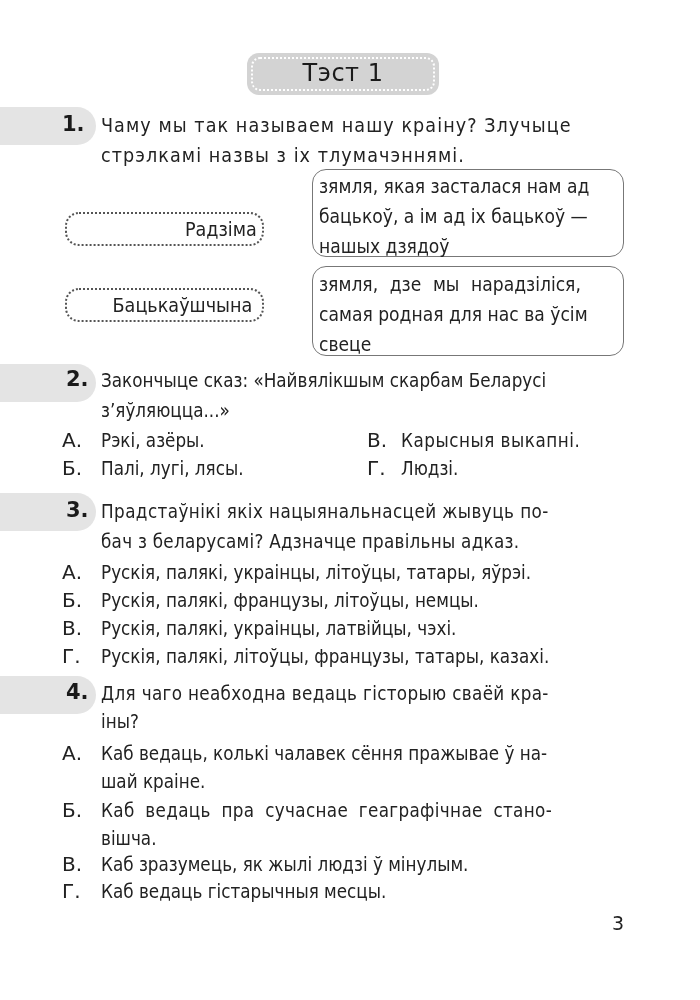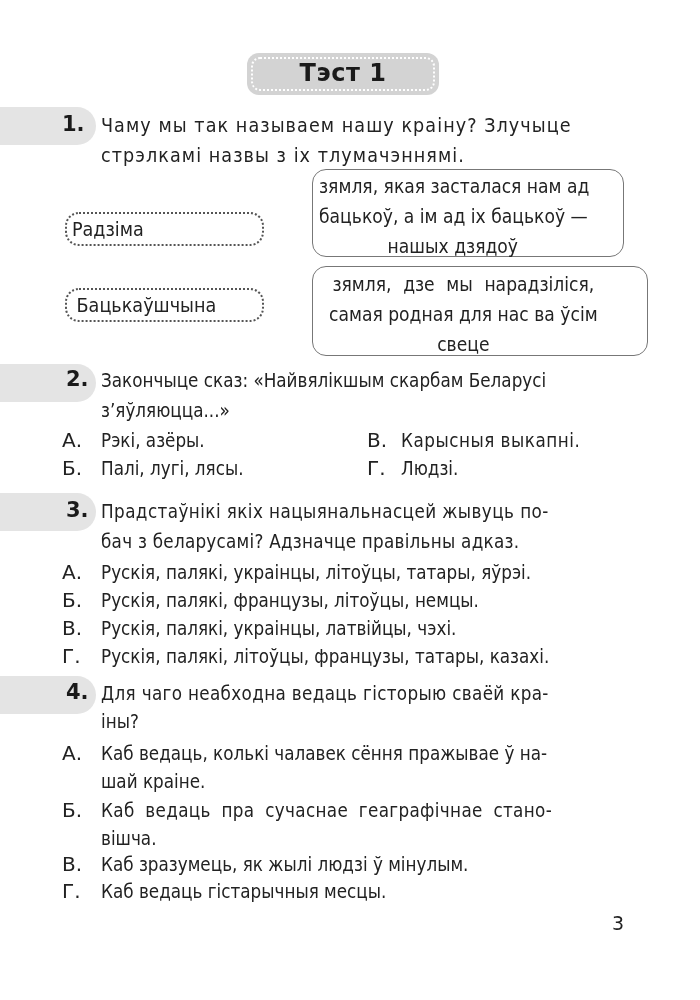--- a/index.html
+++ b/index.html
@@ -11,45 +11,45 @@
     .title-badge {
       position: absolute; left: 247px; top: 53px; width: 192px; height: 42px;
       background: #d3d3d3; border-radius: 12px;
     }
     .title-badge::before {
       content: ""; position: absolute; left: 4px; top: 4px; right: 4px; bottom: 4px;
       border: 2.5px dotted #ffffff; border-radius: 9px;
     }
     .title-text {
       position: absolute; left: 0; right: 0; top: 6px; text-align: center;
-      font-family: "DejaVu Sans", sans-serif; font-weight: bold; font-size: 24px; color: #1a1a1a;
+      font-family: "DejaVu Sans", sans-serif; font-weight: normal; font-size: 24px; color: #1a1a1a;
       letter-spacing: 0.5px;
     }
     .q-tab {
       position: absolute; left: 0; width: 96px; height: 38px; background: #e4e4e4;
       border-radius: 0 19px 19px 0;
     }
     .q-num {
       position: absolute; font-weight: bold; font-size: 21px; color: #1a1a1a;
       font-family: "DejaVu Sans", sans-serif;
     }
     .line {
       position: absolute; font-size: 20px; white-space: nowrap; color: #222;
       font-family: "DejaVu Sans", sans-serif; transform-origin: left top;
     }
     .opt-letter { position: absolute; font-size: 20px; font-family: "DejaVu Sans", sans-serif; color:#222; }
     .term-box {
       position: absolute; border: 2px dotted #555; border-radius: 14px;
-      text-align: left; font-size: 20px; font-family: "DejaVu Sans", sans-serif; color:#222;
+      text-align: right; font-size: 20px; font-family: "DejaVu Sans", sans-serif; color:#222;
       box-sizing: border-box;
     }
     .def-box {
       position: absolute; border: 1.5px solid #777; border-radius: 14px;
       box-sizing: border-box; padding: 4px 0 0 6px;
-      font-size: 19.5px; line-height: 30px; font-family: "DejaVu Sans", sans-serif; color:#222;text-align:center;
+      font-size: 19.5px; line-height: 30px; font-family: "DejaVu Sans", sans-serif; color:#222;
     }
     .def-box div { white-space: nowrap; transform-origin: left top; }
     .page-num { position: absolute; left: 612px; top: 912px; font-size: 19px; color:#222; font-family: "DejaVu Sans", sans-serif; }
     .cond { transform: scaleX(0.88); }
     .cond2 { transform: scaleX(0.84); }
   </style>
 </head>
 <body>
 
 <div class="title-badge">
@@ -66,21 +66,21 @@
 </div>
 <div class="term-box" style="left:65px; top:288px; width:199px; height:34px; line-height:30px;">
   <span class="cond" style="display:inline-block;">Бацькаўшчына</span>
 </div>
 
 <div class="def-box" style="left:312px; top:169px; width:312px; height:88px; padding-top:2px;">
   <div class="cond">зямля, якая засталася нам ад</div>
   <div class="cond">бацькоў, а ім ад іх бацькоў —</div>
   <div class="cond">нашых дзядоў</div>
 </div>
-<div class="def-box" style="left:312px; top:266px; width:336px; height:90px; padding-top:3px;">
+<div class="def-box" style="left:312px; top:266px; width:312px; height:90px; padding-top:3px;">
   <div class="cond" style="word-spacing:7px;">зямля, дзе мы нарадзіліся,</div>
   <div class="cond">самая родная для нас ва ўсім</div>
   <div class="cond">свеце</div>
 </div>
 
 <div class="q-tab" style="top:364px;"></div>
 <div class="q-num" style="left:66px; top:367px;">2.</div>
 <div class="line cond2" style="left:101px; top:368px;">Закончыце сказ: «Найвялікшым скарбам Беларусі</div>
 <div class="line cond2" style="left:101px; top:398px;">з’яўляюцца...»</div>
 

